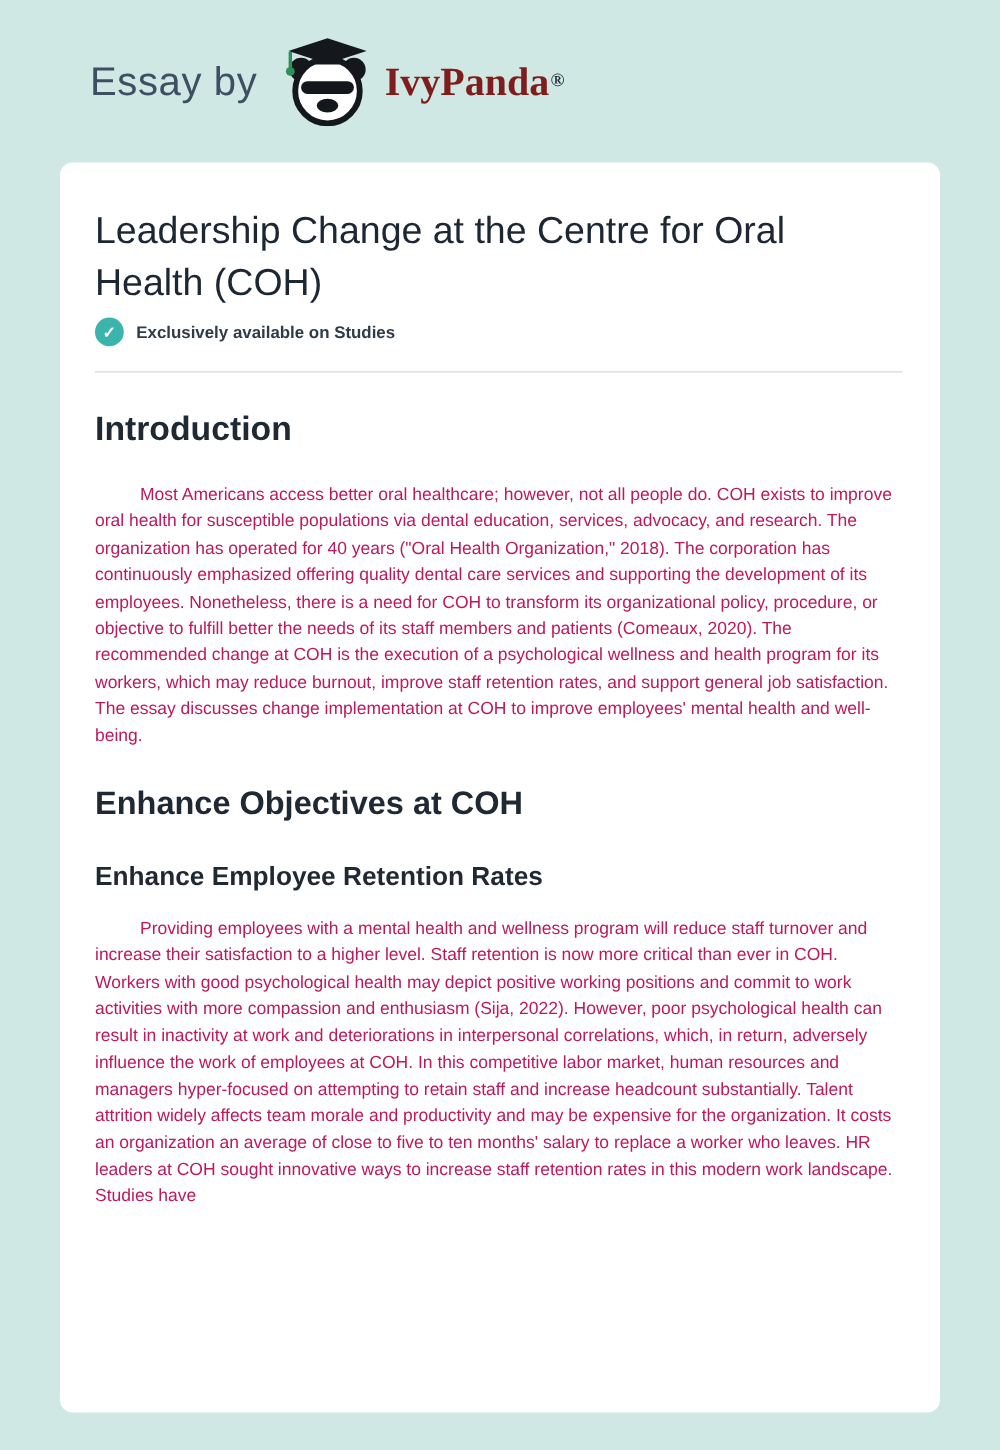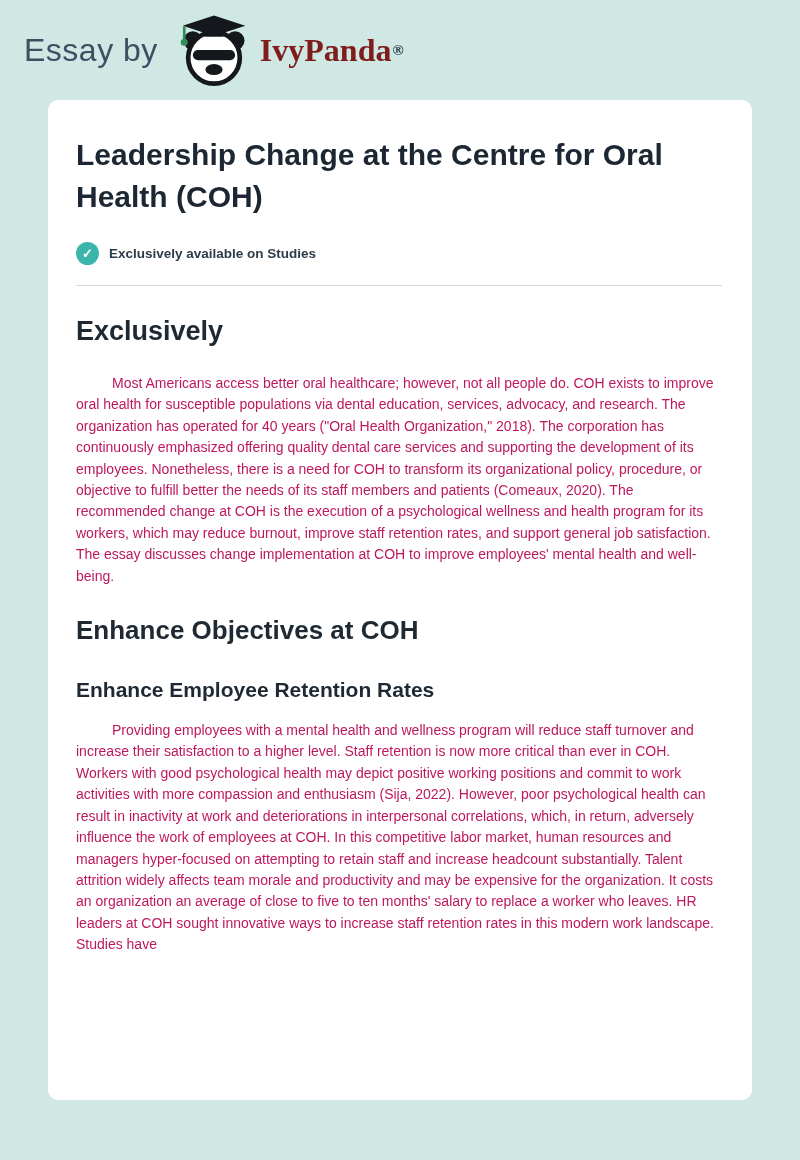--- a/index.html
+++ b/index.html
@@ -4,24 +4,24 @@
 <style>
   * { margin: 0; padding: 0; box-sizing: border-box; }
   html, body {
     width: 800px;
     height: 1160px;
     overflow: hidden;
     background: #cfe8e3;
     font-family: "Liberation Sans", sans-serif;
   }
   .site-header {
-    height: 100px;
+    height: 130px;
     display: flex;
     align-items: center;
-    padding-left: 24px;
+    padding-left: 72px;
   }
   .essay-by {
     font-size: 32px;
     color: #3d4f63;
     letter-spacing: 0.5px;
     margin-right: 16px;
   }
   .logo-wrap {
     display: flex;
     align-items: center;
@@ -46,23 +46,23 @@
     width: 704px;
     margin: 0 auto;
     background: #ffffff;
     border-radius: 10px;
     padding: 34px 30px 60px 28px;
     min-height: 1000px;
   }
   .doc-title {
     font-size: 30px;
     line-height: 1.4;
-    font-weight: 700;
+    font-weight: 400;
     color: #1c2733;
-    margin-bottom: 24px;
+    margin-bottom: 6px;
   }
   .badge-row {
     display: flex;
     align-items: center;
     margin-bottom: 20px;
   }
   .check-circle {
     width: 23px;
     height: 23px;
     border-radius: 50%;
@@ -145,21 +145,21 @@
 <main class="card">
   <h1 class="doc-title">Leadership Change at the Centre for Oral Health (COH)</h1>
 
   <div class="badge-row">
     <span class="check-circle">✓</span>
     <span class="badge-label">Exclusively available on Studies</span>
   </div>
 
   <hr class="divider">
 
-  <h2 class="h-intro">Exclusively</h2>
+  <h2 class="h-intro">Introduction</h2>
 
   <p class="body-p">Most Americans access better oral healthcare; however, not all people do. COH exists to improve oral health for susceptible populations via dental education, services, advocacy, and research. The organization has operated for 40 years ("Oral Health Organization," 2018). The corporation has continuously emphasized offering quality dental care services and supporting the development of its employees. Nonetheless, there is a need for COH to transform its organizational policy, procedure, or objective to fulfill better the needs of its staff members and patients (Comeaux, 2020). The recommended change at COH is the execution of a psychological wellness and health program for its workers, which may reduce burnout, improve staff retention rates, and support general job satisfaction. The essay discusses change implementation at COH to improve employees' mental health and well-being.</p>
 
   <h2 class="h-section">Enhance Objectives at COH</h2>
 
   <h3 class="h-subsection">Enhance Employee Retention Rates</h3>
 
   <p class="body-p">Providing employees with a mental health and wellness program will reduce staff turnover and increase their satisfaction to a higher level. Staff retention is now more critical than ever in COH. Workers with good psychological health may depict positive working positions and commit to work activities with more compassion and enthusiasm (Sija, 2022). However, poor psychological health can result in inactivity at work and deteriorations in interpersonal correlations, which, in return, adversely influence the work of employees at COH. In this competitive labor market, human resources and managers hyper-focused on attempting to retain staff and increase headcount substantially. Talent attrition widely affects team morale and productivity and may be expensive for the organization. It costs an organization an average of close to five to ten months' salary to replace a worker who leaves. HR leaders at COH sought innovative ways to increase staff retention rates in this modern work landscape. Studies have</p>
 </main>
 

